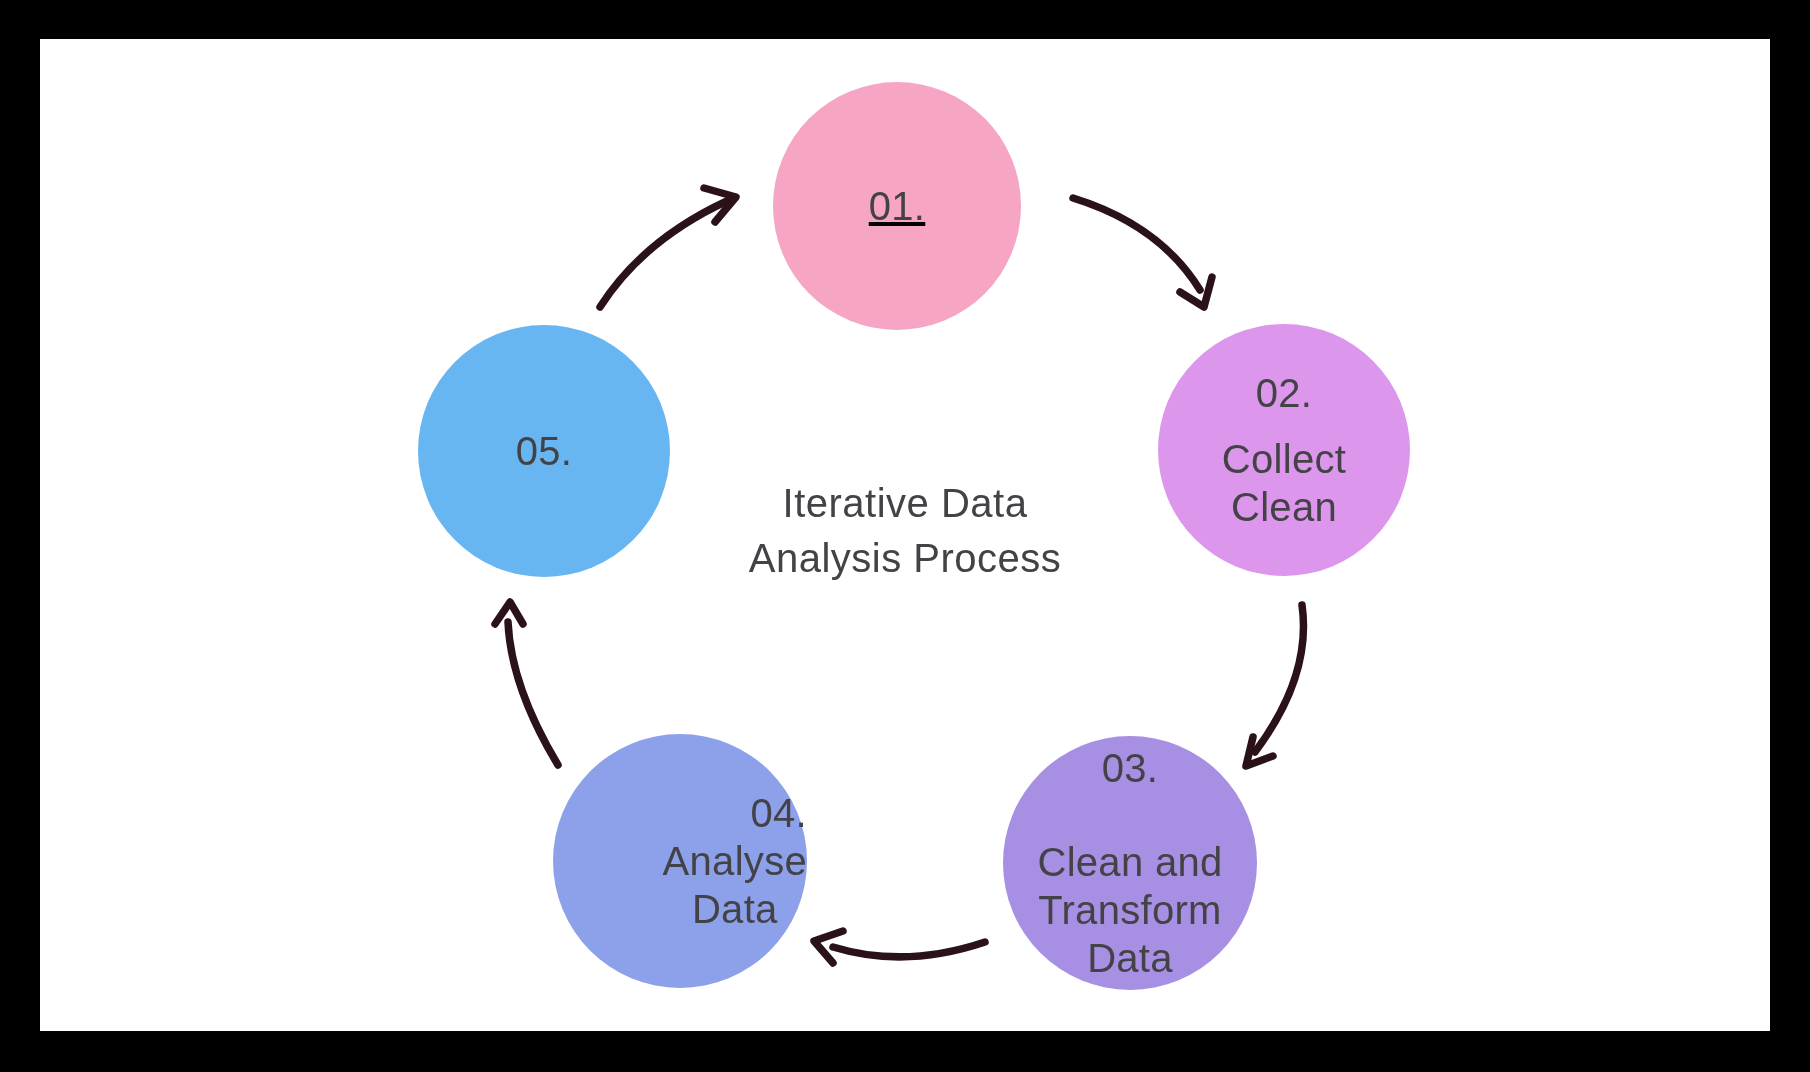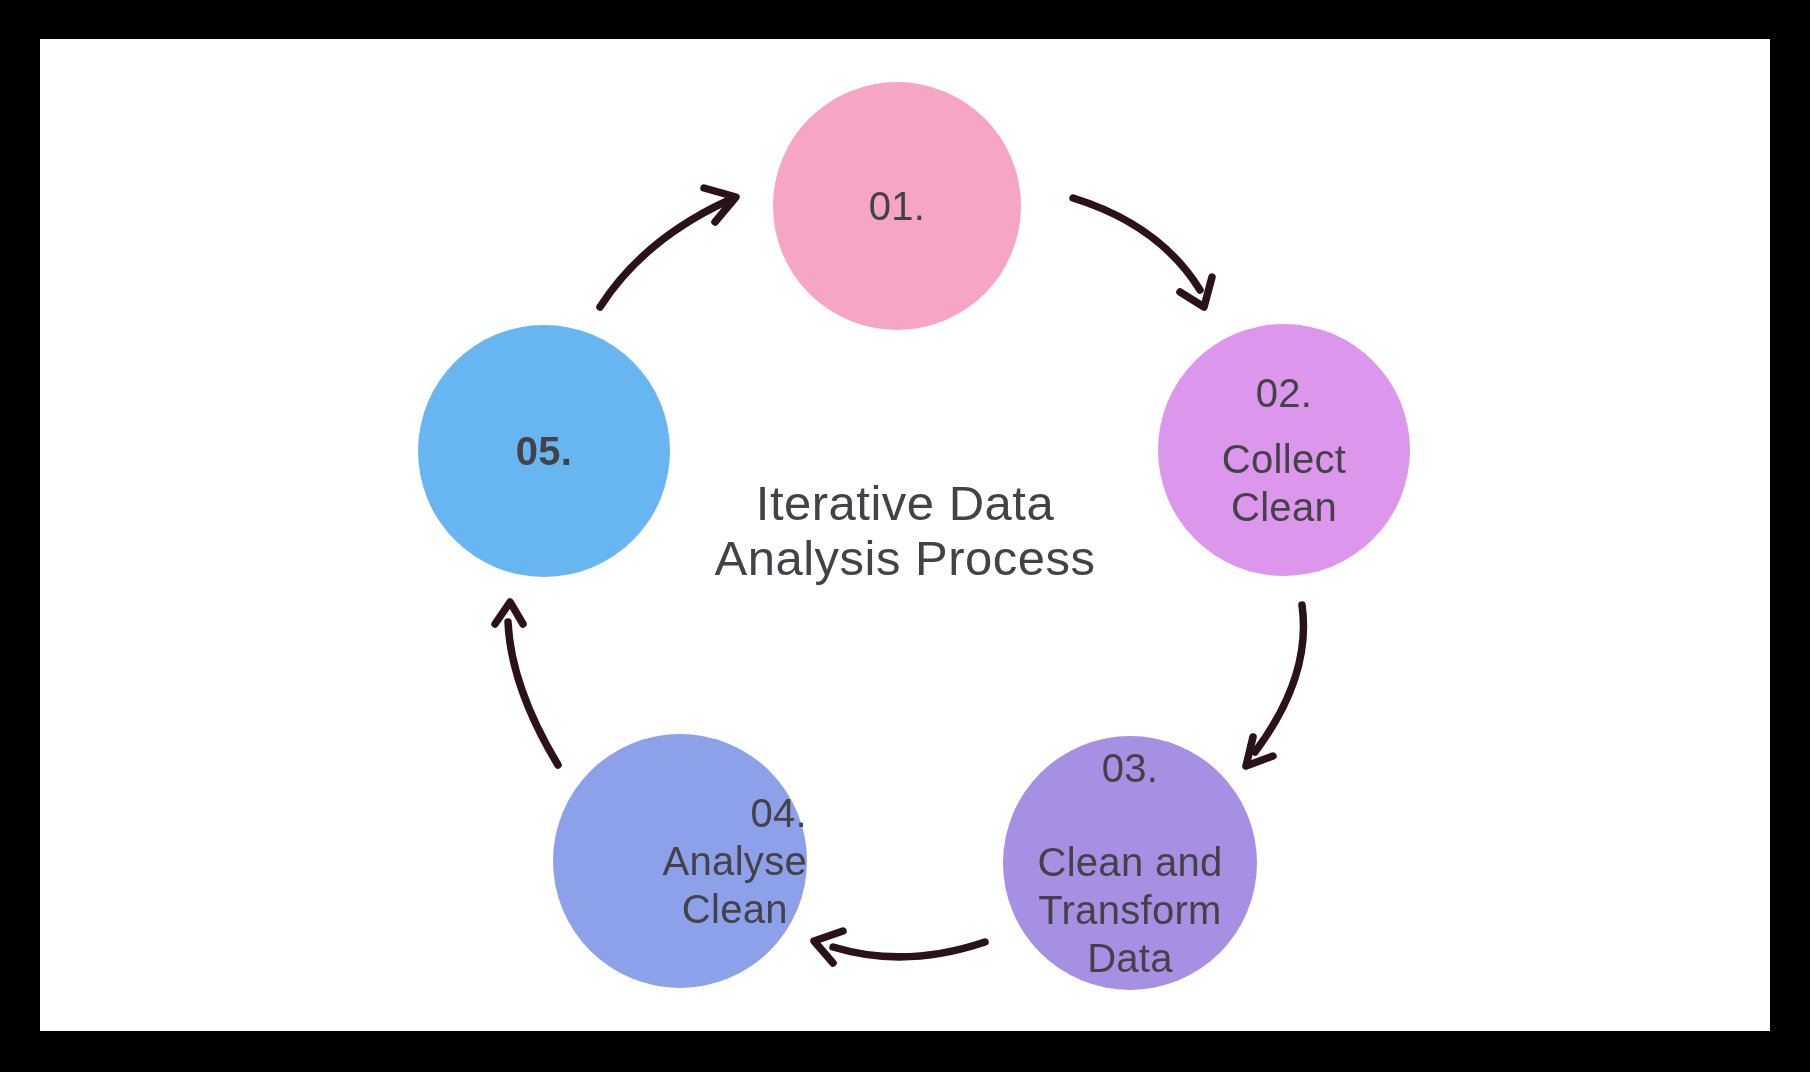--- a/index.html
+++ b/index.html
@@ -40,26 +40,26 @@
     white-space: pre-line;
     font-size: 40px;
     line-height: 48px;
     color: #434347;
     letter-spacing: 0.3px;
   }
   #circle-1 { left: 773px;  top: 82px;  width: 248px; height: 248px; }
   #circle-2 { left: 1158px; top: 324px; width: 252px; height: 252px; }
   #circle-3 { left: 1003px; top: 736px; width: 254px; height: 254px; }
   #circle-4 { left: 553px;  top: 734px; width: 254px; height: 254px; align-items: flex-end; }
-  #circle-5 { left: 418px;  top: 325px; width: 252px; height: 252px; font-weight: bold; }
+  #circle-5 { left: 418px;  top: 325px; width: 252px; height: 252px; }
   .diagram-title {
     position: absolute;
     left: 555px; top: 476px; width: 700px;
     text-align: center;
-    font-size: 49px;
+    font-size: 40px;
     line-height: 55px;
     letter-spacing: 0.5px;
     color: #434347;
     white-space: pre-line;
   }
   .arrow-path {
     fill: none;
     stroke-width: 7.5px;
     stroke-linecap: round;
     stroke-linejoin: round;
@@ -87,41 +87,41 @@
     <g>
       <path class="arrow-path" d="M 985 942 Q 905 969 833 947" stroke="#2B1118"></path>
       <path class="arrow-path" d="M 843 931 L 814 941 L 833 963" stroke="#2B1118"></path>
     </g>
     <g>
       <path class="arrow-path" d="M 558 765 Q 511 687 508 622" stroke="#2B1118"></path>
       <path class="arrow-path" d="M 495 624 L 510 602 L 523 624" stroke="#2B1118"></path>
     </g>
   </svg>
 
-  <div id="circle-1" class="circle" style="background: rgb(246, 165, 197);">
+  <div id="circle-1" class="circle" style="background: rgb(246, 165, 197); text-decoration: underline;">
     <div class="step-num">01.</div>
   </div>
 
   <div id="circle-2" class="circle" style="background: rgb(220, 150, 236); gap: 18px;">
     <div class="step-num">02.</div>
     <div class="step-label">Collect
 Clean</div>
   </div>
 
   <div id="circle-3" class="circle" style="background: rgb(167, 143, 227); gap: 46px;">
     <div class="step-num">03.</div>
     <div class="step-label">Clean and
 Transform
 Data</div>
   </div>
 
   <div id="circle-4" class="circle" style="background: rgb(141, 160, 234);">
     <div class="step-num">04.</div>
     <div class="step-label">Analyse
-Clean</div>
+Data</div>
   </div>
 
   <div id="circle-5" class="circle" style="background: rgb(103, 182, 242);">
     <div class="step-num">05.</div>
   </div>
 
   <div class="diagram-title">Iterative Data
 Analysis Process</div>
 </div>
 

